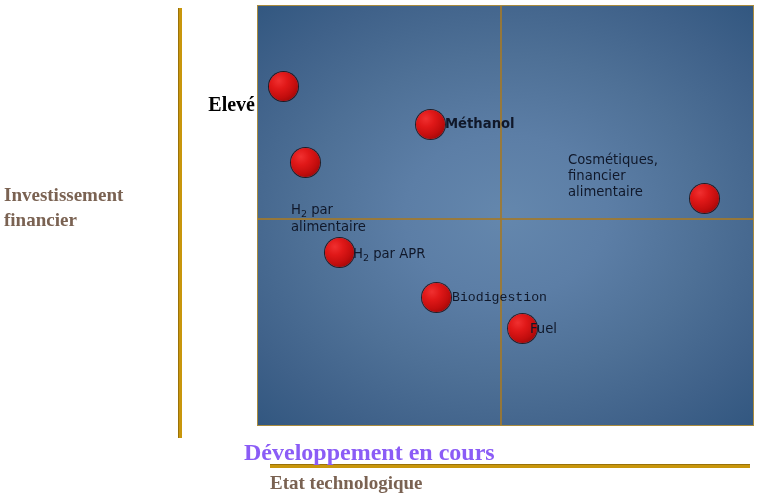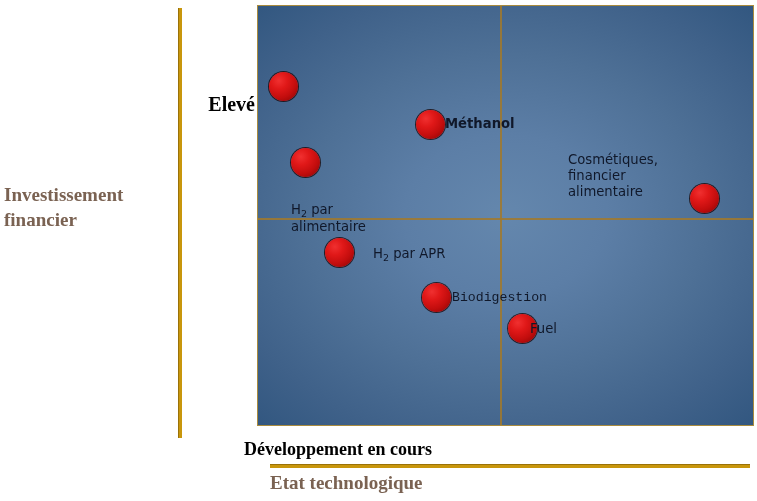--- a/index.html
+++ b/index.html
@@ -68,24 +68,24 @@
     font-size: 20px;
     text-align: right;
     width: 120px;
   }
   #level-high { left: 135px; top: 93px; }
   #level-low  { left: 135px; top: 310px; }
 
   
   .cat-label {
     position: absolute;
-    color: #000000;
+    color: #8b5cf6;
     font-family: "Liberation Serif", serif;
     font-weight: bold;
-    font-size: 18px;
+    font-size: 24px;
     white-space: nowrap;
   }
   #cat-left  { left: 244px; top: 439px; }
   #cat-right { left: 536px; top: 439px; }
 
   
   #plot {
     position: absolute;
     left: 257px;
     top: 5px;
@@ -180,21 +180,21 @@
     <div class="bubble" style="left:158px; top:104px;"></div>
     <div class="pt-label" style="left:187px; top:110px;font-weight:bold;"><span>Méthanol</span></div>
 
     <div class="bubble" style="left:33px; top:142px;"></div>
     <div class="pt-label" style="left:33px; top:196px;"><span>H</span><sub>2</sub><span> par</span><br><span>alimentaire</span></div>
 
     <div class="bubble" style="left:432px; top:178px;"></div>
     <div class="pt-label" style="left:310px; top:146px;"><span>Cosmétiques,</span><br><span>financier</span><br><span>alimentaire</span></div>
 
     <div class="bubble" style="left:67px; top:232px;"></div>
-    <div class="pt-label" style="left:95px; top:240px;padding-left:20px;"><span>H</span><sub>2</sub><span> par APR</span></div>
+    <div class="pt-label" style="left:95px; top:240px;"><span>H</span><sub>2</sub><span> par APR</span></div>
 
     <div class="bubble" style="left:164px; top:277px;"></div>
     <div class="pt-label" style="left:194px; top:284px;font-family:Liberation Mono, monospace;"><span>Biodigestion</span></div>
 
     <div class="bubble" style="left:250px; top:308px;"></div>
     <div class="pt-label" style="left:272px; top:315px;"><span>Fuel</span></div>
 
   </div>
 </div>
 

